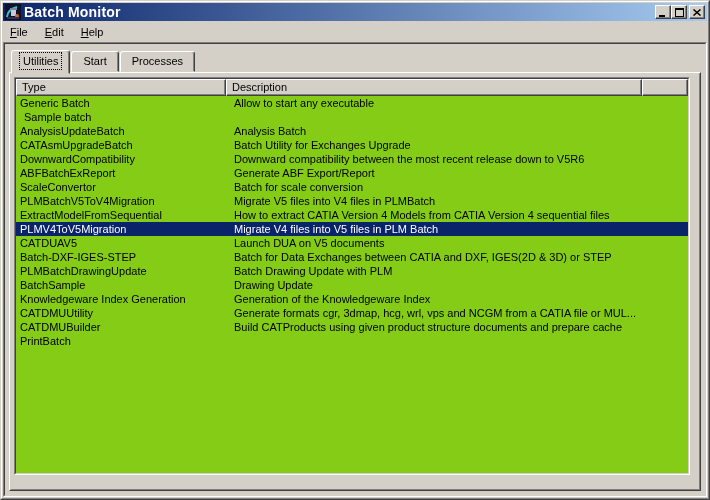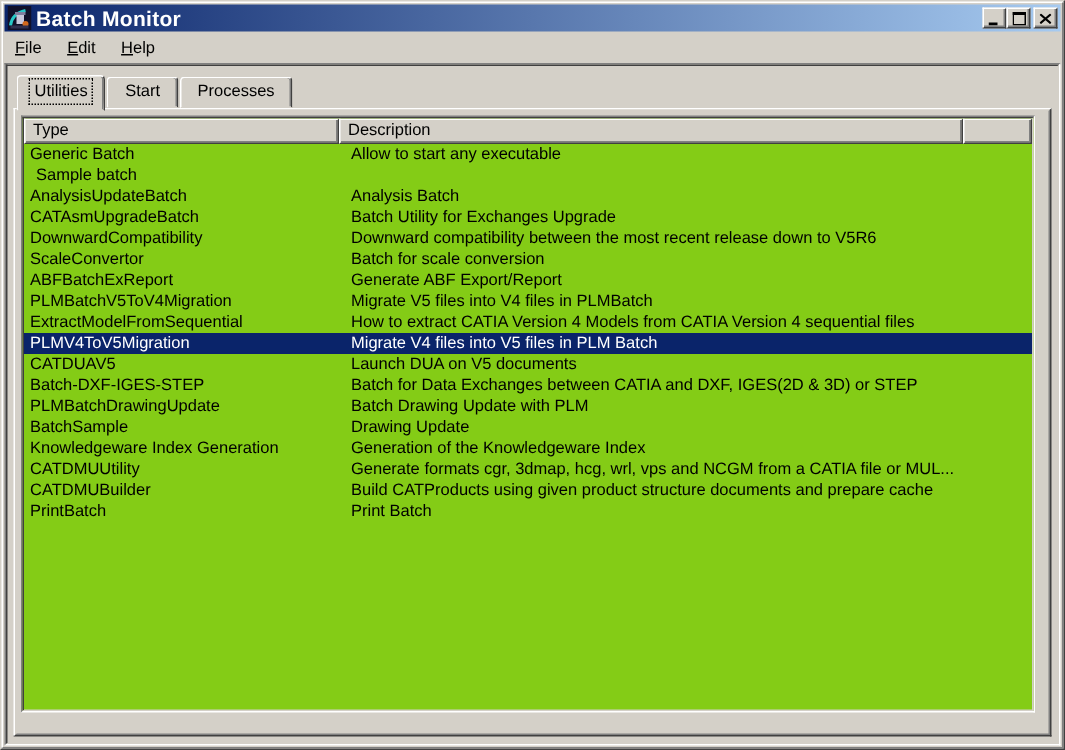--- a/index.html
+++ b/index.html
@@ -157,26 +157,26 @@
                       </div>
                       <div class="lv-row">
                         <div class="c-type">CATAsmUpgradeBatch</div>
                         <div class="c-desc">Batch Utility for Exchanges Upgrade</div>
                       </div>
                       <div class="lv-row">
                         <div class="c-type">DownwardCompatibility</div>
                         <div class="c-desc">Downward compatibility between the most recent release down to V5R6</div>
                       </div>
                       <div class="lv-row">
+                        <div class="c-type">ABFBatchExReport</div>
+                        <div class="c-desc">Generate ABF Export/Report</div>
+                      </div>
+                      <div class="lv-row">
                         <div class="c-type">ScaleConvertor</div>
                         <div class="c-desc">Batch for scale conversion</div>
-                      </div>
-                      <div class="lv-row">
-                        <div class="c-type">ABFBatchExReport</div>
-                        <div class="c-desc">Generate ABF Export/Report</div>
                       </div>
                       <div class="lv-row">
                         <div class="c-type">PLMBatchV5ToV4Migration</div>
                         <div class="c-desc">Migrate V5 files into V4 files in PLMBatch</div>
                       </div>
                       <div class="lv-row">
                         <div class="c-type">ExtractModelFromSequential</div>
                         <div class="c-desc">How to extract CATIA Version 4 Models from CATIA Version 4 sequential files</div>
                       </div>
                       <div class="lv-row selected">
@@ -206,21 +206,20 @@
                       <div class="lv-row">
                         <div class="c-type">CATDMUUtility</div>
                         <div class="c-desc">Generate formats cgr, 3dmap, hcg, wrl, vps and NCGM from a CATIA file or MUL...</div>
                       </div>
                       <div class="lv-row">
                         <div class="c-type">CATDMUBuilder</div>
                         <div class="c-desc">Build CATProducts using given product structure documents and prepare cache</div>
                       </div>
                       <div class="lv-row">
                         <div class="c-type">PrintBatch</div>
-                        <div class="c-desc">Print Batch</div>
                       </div>
                     </div>
                 </div>
               </div>
 
             </div>
           </div>
 
         </div>
       </div>

